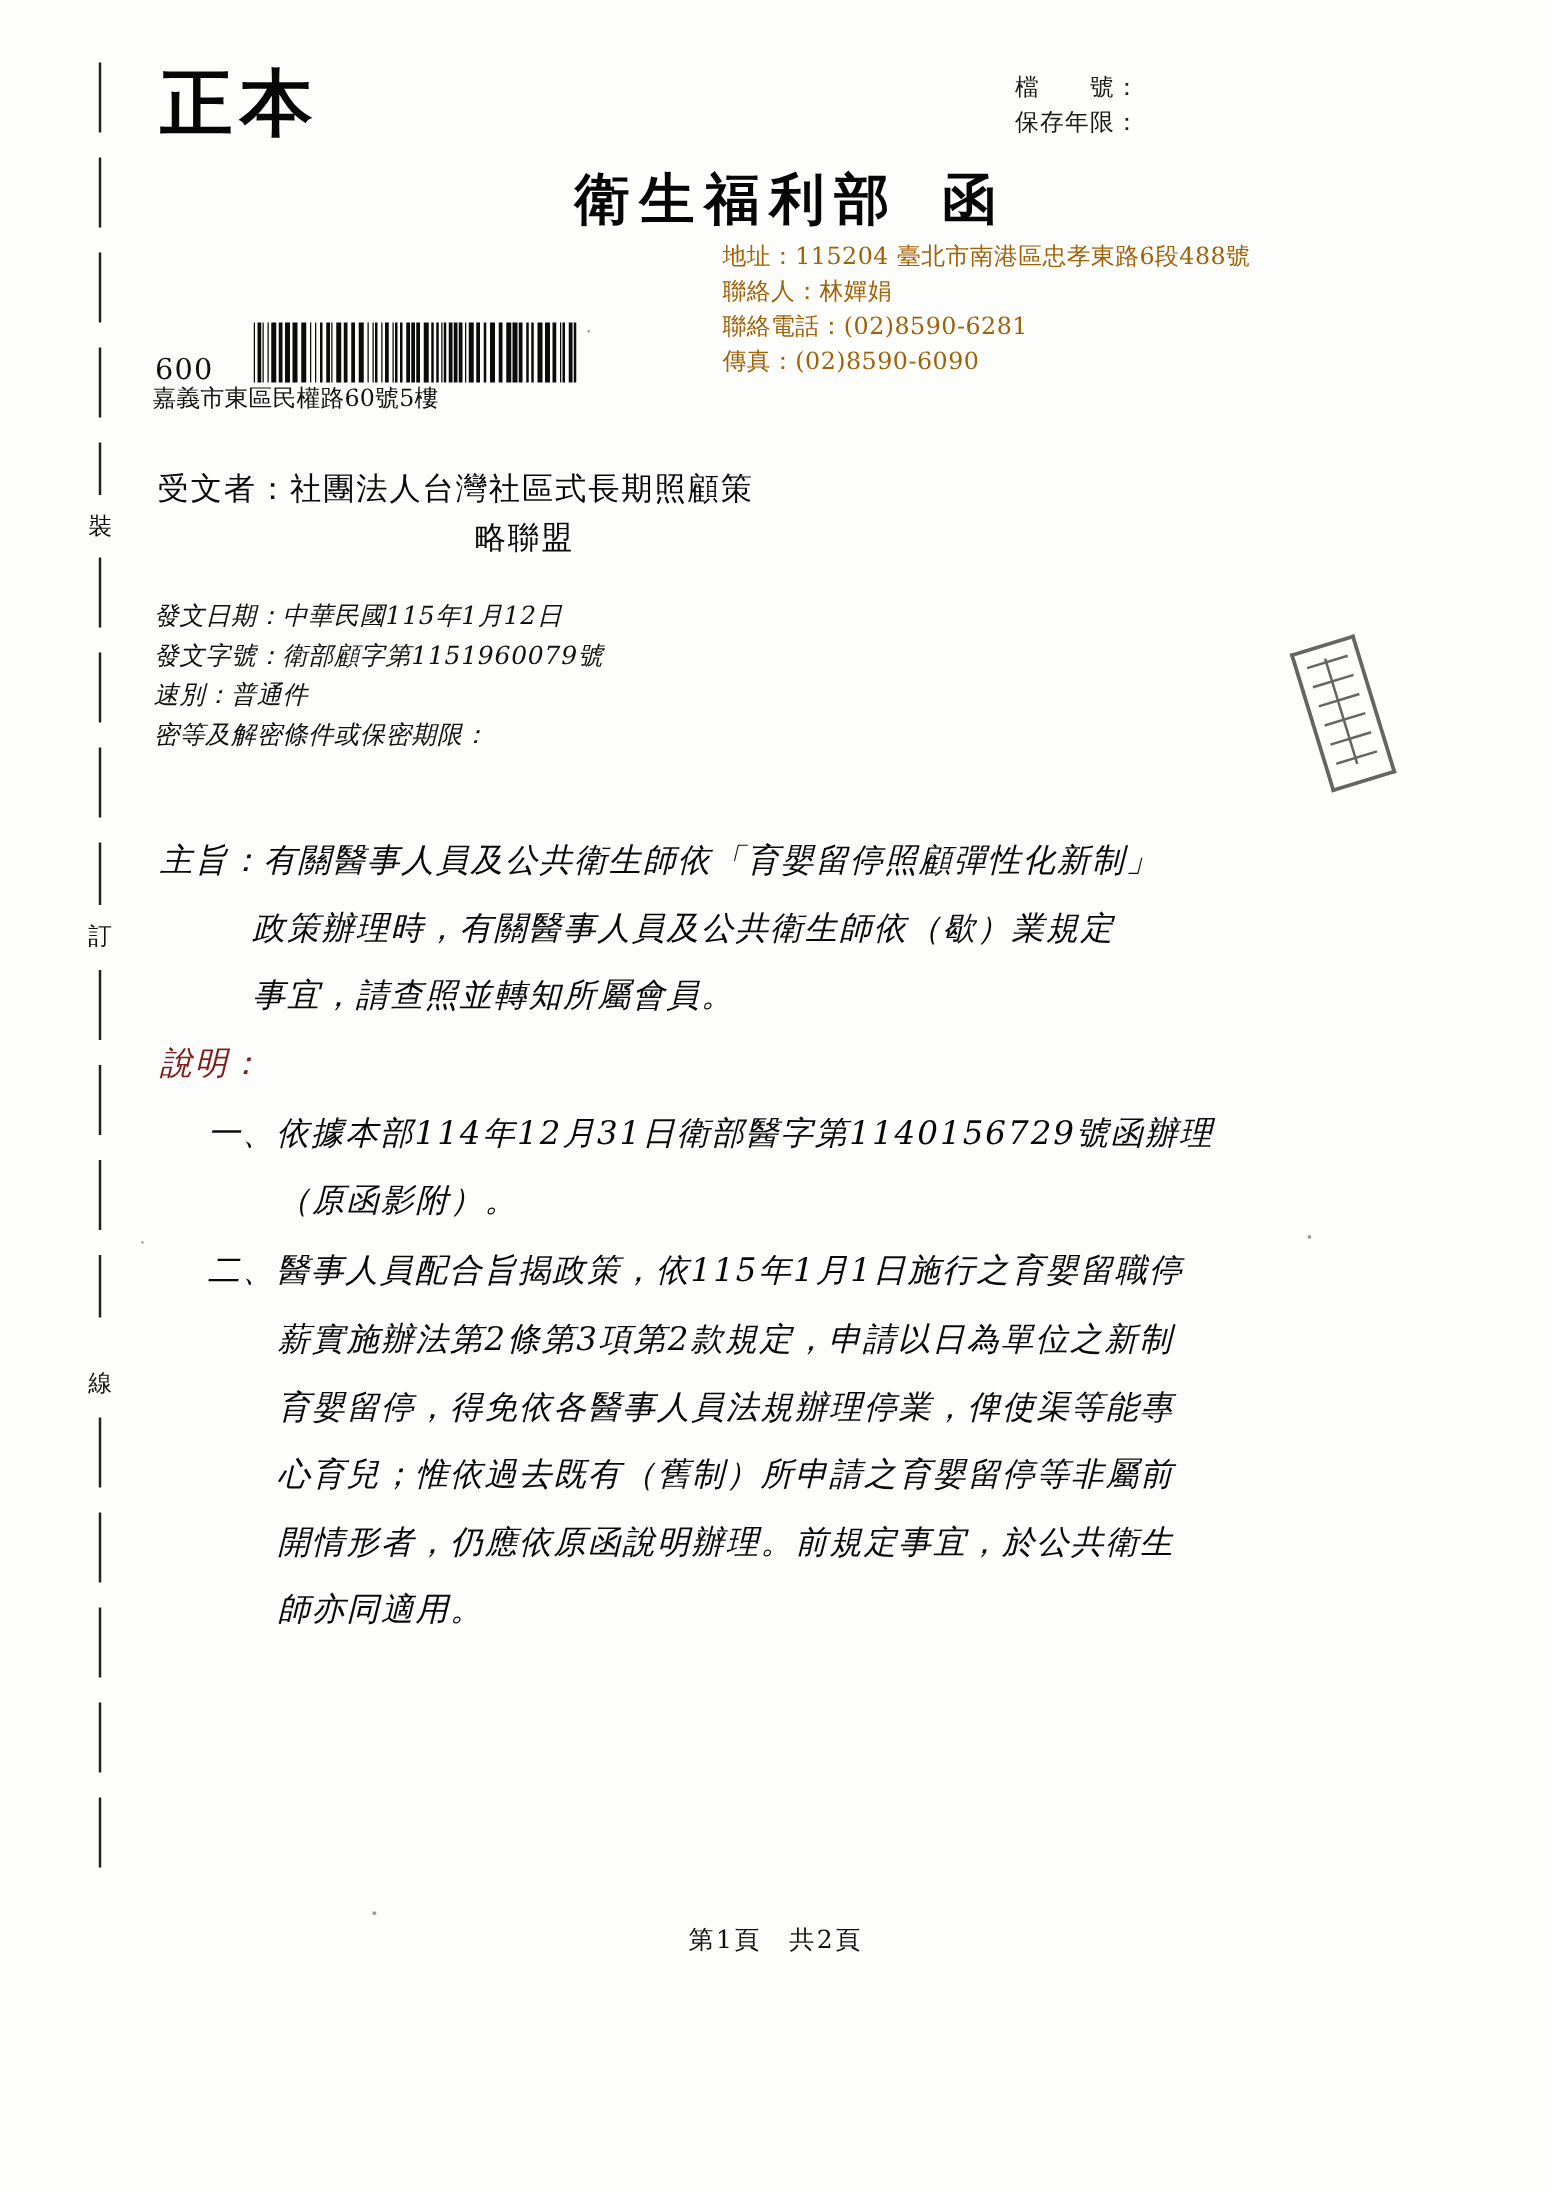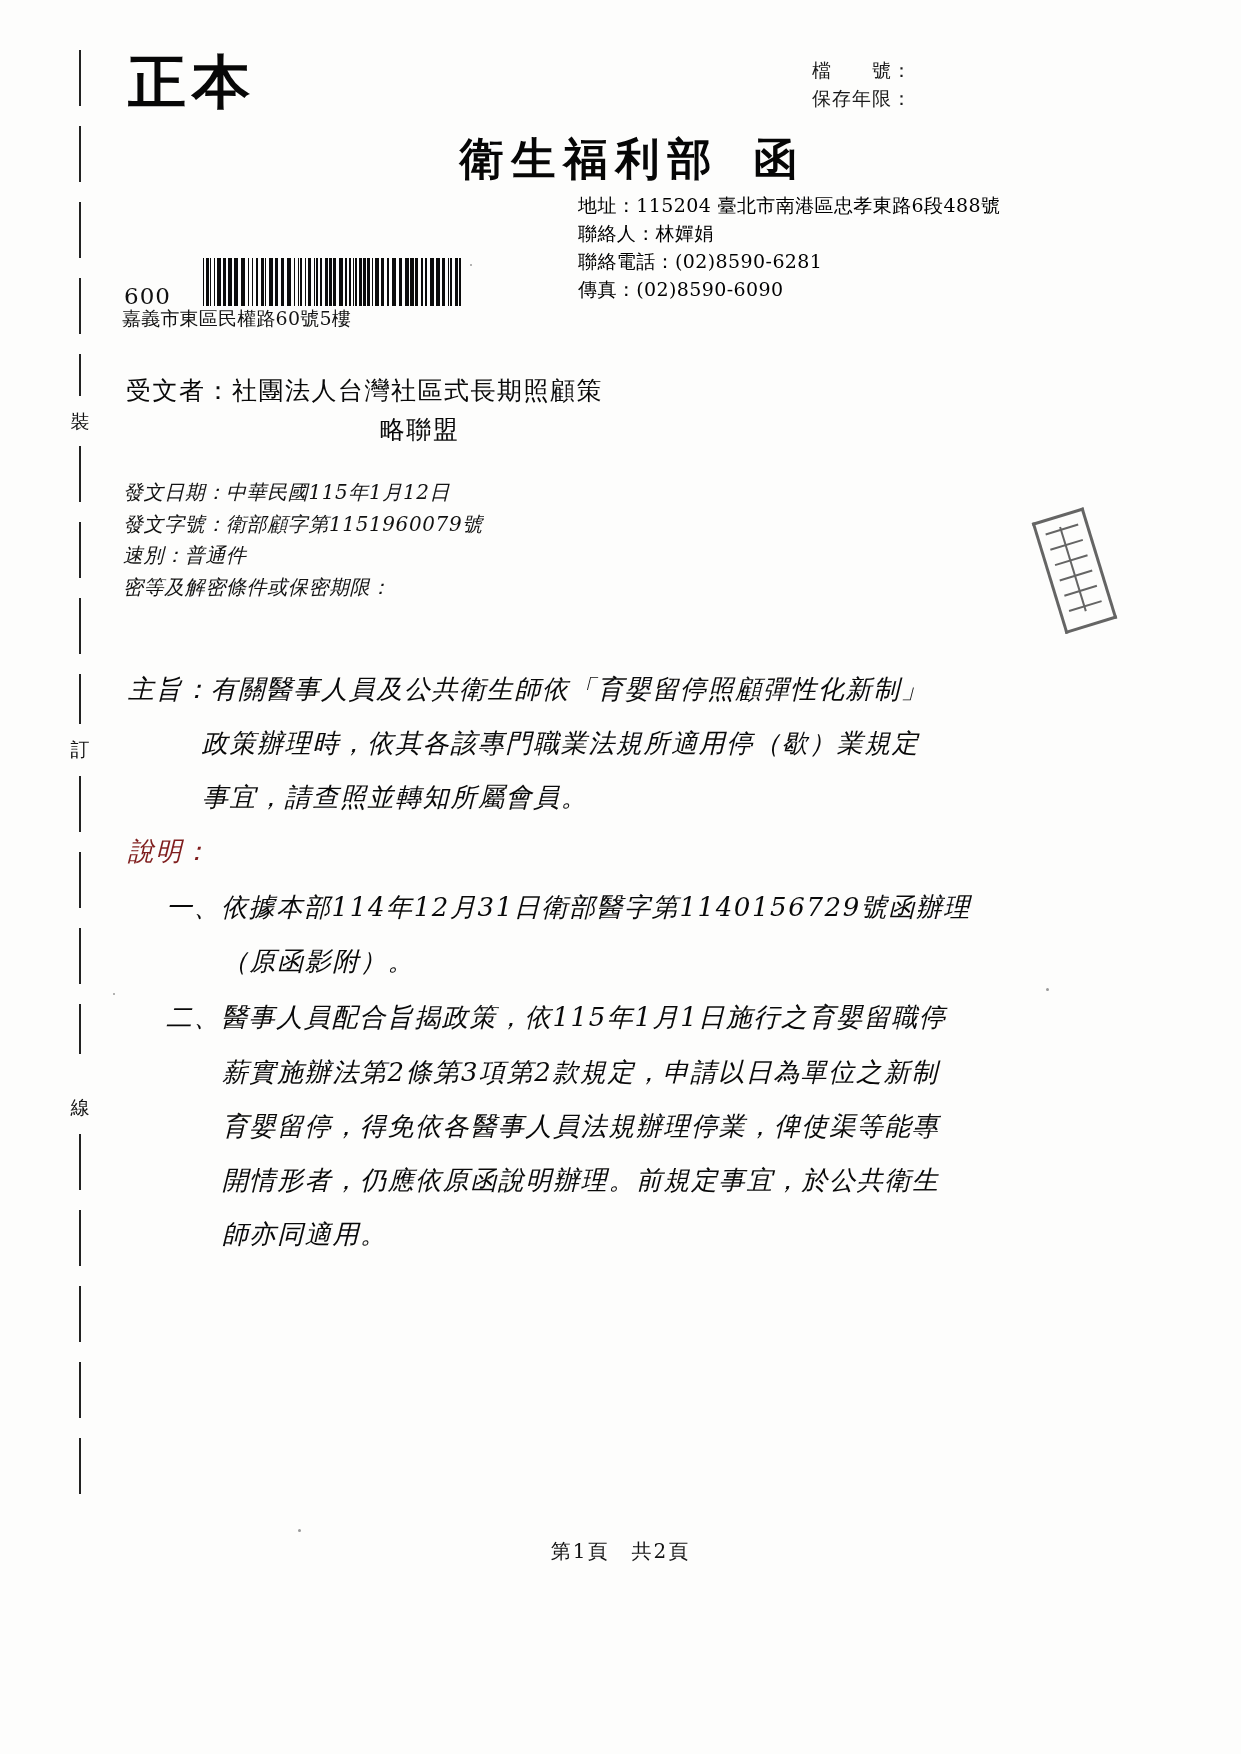--- a/index.html
+++ b/index.html
@@ -80,21 +80,21 @@
   }
   .doc-title .gap { display: inline-block; width: 34px; }
 
   
   .contact-block {
     position: absolute;
     left: 578px;
     top: 192px;
     font-size: 19px;
     line-height: 1.47;
-    color: #000000;
+    color: #a16207;
     letter-spacing: 0.4px;
   }
   .contact-block div { white-space: nowrap; }
 
   
   .barcode {
     position: absolute;
     left: 203px;
     top: 258px;
     width: 262px;
@@ -346,35 +346,36 @@
     <div class="sl" style="left:10px;top:46px;width:34px;height:2px;"></div>
     <div class="sl" style="left:10px;top:62px;width:34px;height:2px;"></div>
     <div class="sl" style="left:10px;top:78px;width:34px;height:2px;"></div>
     <div class="sl" style="left:10px;top:94px;width:34px;height:2px;"></div>
     <div class="sl" style="left:25px;top:12px;width:2px;height:88px;"></div>
   </div>
 
   <div class="body-section">
     <div class="para subject">
       <span>主旨：</span><span>有關醫事人員及公共衛生師依「育嬰留停照顧彈性化新制」</span>
-      <span class="hang">政策辦理時，依其各該專門職業法規所適用停（歇）業規定</span>
+      <span class="hang">政策辦理時，有關醫事人員及公共衛生師依（歇）業規定</span>
       <span class="hang">事宜，請查照並轉知所屬會員。</span>
     </div>
 
     <div class="label-line">說明：</div>
 
     <div class="item">
       <span class="marker">一、</span><span>依據本部114年12月31日衛部醫字第1140156729號函辦理</span>
       <span class="cont">（原函影附）。</span>
     </div>
 
     <div class="item">
       <span class="marker">二、</span><span>醫事人員配合旨揭政策，依115年1月1日施行之育嬰留職停</span>
       <span class="cont">薪實施辦法第2條第3項第2款規定，申請以日為單位之新制</span>
       <span class="cont">育嬰留停，得免依各醫事人員法規辦理停業，俾使渠等能專</span>
+      <span class="cont">心育兒；惟依過去既有（舊制）所申請之育嬰留停等非屬前</span>
       <span class="cont">開情形者，仍應依原函說明辦理。前規定事宜，於公共衛生</span>
       <span class="cont">師亦同適用。</span>
     </div>
   </div>
 
   <div class="footer">第1頁　共2頁</div>
 
   <div class="speck" style="left:1046px;top:988px;width:3px;height:3px;"></div>
   <div class="speck" style="left:298px;top:1529px;width:3px;height:3px;"></div>
   <div class="speck" style="left:470px;top:264px;width:2px;height:2px;"></div>

